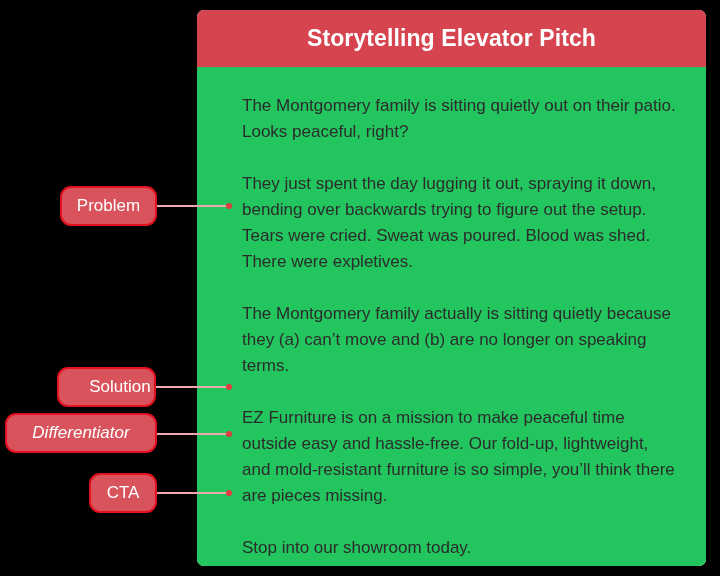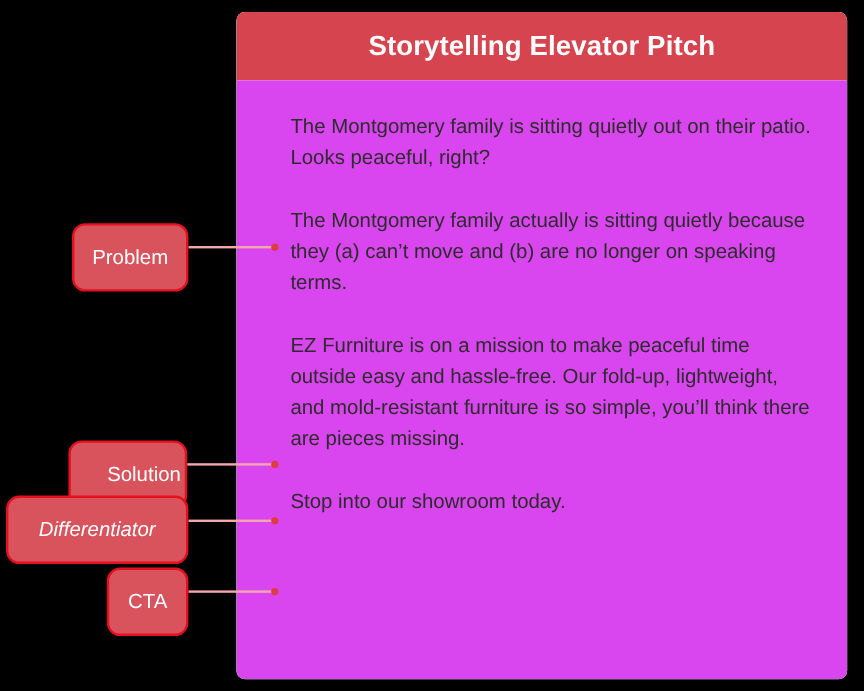--- a/index.html
+++ b/index.html
@@ -49,21 +49,21 @@
   .card-header-title {
     color: #ffffff;
     font-size: 23px;
     font-weight: bold;
     letter-spacing: 0.1px;
     text-align: right;
   }
 
   .card-body {
     flex: 1 1 auto;
-    background: #d946ef;
+    background: #22c55e;
     padding: 26px 25px 6px 45px;
     box-sizing: border-box;
   }
 
   .para {
     color: #2c2c2c;
     font-size: 17px;
     line-height: 26px;
     margin: 0 0 26px 0;
     max-width: 442px;
@@ -76,21 +76,21 @@
     background: #d9535d;
     border: 2px solid #e4101f;
     border-radius: 11px;
     color: #ffffff;
     font-size: 17px;
     font-weight: normal;
     display: flex;
     align-items: center;
     justify-content: center;
     box-sizing: border-box;
-    height: 57px;
+    height: 40px;
     padding: 0 13px;
     z-index: 4;
   }
 
   .chip-problem        { left: 60px;  top: 186px; width: 97px; }
   .chip-solution       { left: 57px;  top: 367px; width: 99px; padding-left: 40px; }
   .chip-differentiator { left: 5px;   top: 413px; width: 152px; font-style: italic; }
   .chip-cta            { left: 89px;  top: 473px; width: 68px; }
 
   
@@ -140,19 +140,20 @@
   </div>
 
   <div class="card">
 
     <div class="card-header">
       <div class="card-header-title">Storytelling Elevator Pitch</div>
     </div>
 
     <div class="card-body">
       <p class="para">The Montgomery family is sitting quietly out on their patio. Looks peaceful, right?</p>
+      <p class="para">They just spent the day lugging it out, spraying it down, bending over backwards trying to figure out the setup. Tears were cried. Sweat was poured. Blood was shed. There were expletives.</p>
       <p class="para">The Montgomery family actually is sitting quietly because they (a) can’t move and (b) are no longer on speaking terms.</p>
       <p class="para">EZ Furniture is on a mission to make peaceful time outside easy and hassle-free. Our fold-up, lightweight, and mold-resistant furniture is so simple, you’ll think there are pieces missing.</p>
       <p class="para">Stop into our showroom today.</p>
     </div>
 
   </div>
 </div>
 
 </body></html>

